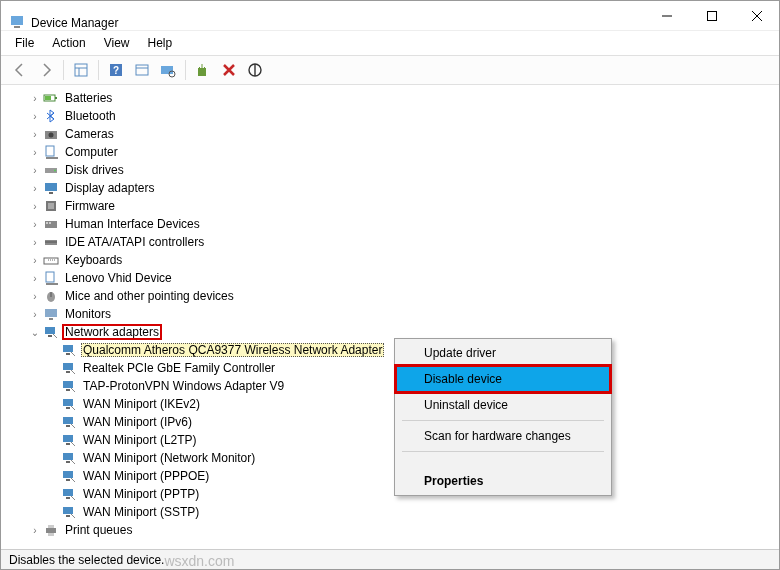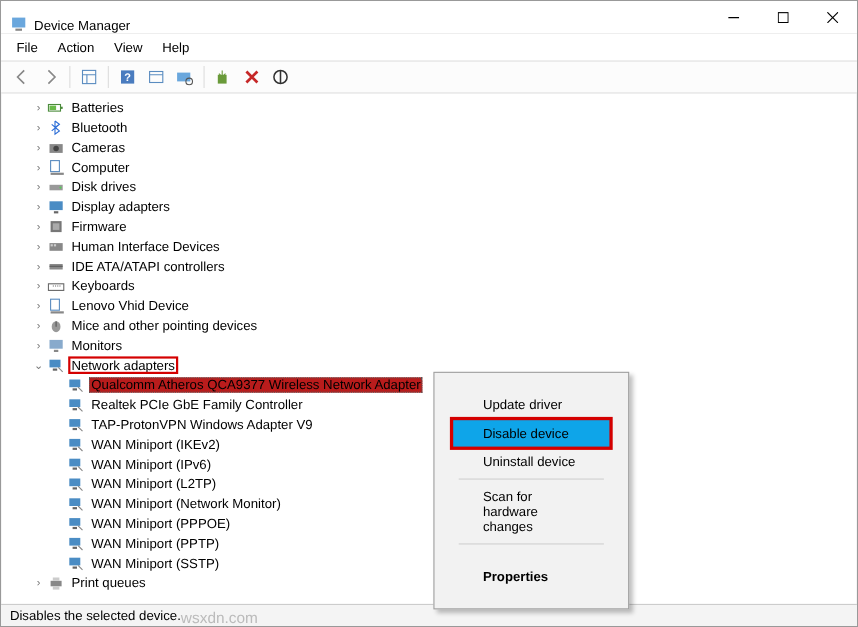--- a/index.html
+++ b/index.html
@@ -18,24 +18,24 @@
 .toolbar .sep { width: 1px; height: 20px; background: #ddd; margin: 0 2px; }
 .toolbar svg { width: 16px; height: 16px; }
 
 .tree { height: 468px; overflow-y: auto; padding: 4px 0; position: relative; }
 .row { display: flex; align-items: center; height: 18px; white-space: nowrap; cursor: default; }
 .row .arrow { width: 16px; text-align: center; color: #777; font-size: 10px; cursor: pointer; }
 .row .icon { width: 16px; height: 16px; display: flex; align-items: center; justify-content: center; margin-right: 4px; }
 .row .txt { padding: 0 2px; }
 .row.lvl1 { padding-left: 26px; }
 .row.lvl2 { padding-left: 44px; }
-.row.sel .txt { background: #b91c1c; outline: 1px dotted #555; }
+.row.sel .txt { background: #fef9c3; outline: 1px dotted #555; }
 .box-red { outline: 2px solid #d40000; outline-offset: -1px; }
 
-.context { position: absolute; left: 393px; top: 337px; width: 178px; background: #f2f2f2; border: 1px solid #a0a0a0; box-shadow: 3px 3px 4px rgba(0,0,0,0.25); padding: 16px; z-index: 10; }
+.context { position: absolute; left: 393px; top: 337px; width: 218px; background: #f2f2f2; border: 1px solid #a0a0a0; box-shadow: 3px 3px 4px rgba(0,0,0,0.25); padding: 1px; z-index: 10; }
 .context .ci { padding: 6px 28px; cursor: pointer; }
 .context .ci.sel { background: #0ea5e9; }
 .context .ci.bold { font-weight: bold; margin-top: 16px; }
 .context hr { border: none; border-top: 1px solid #d0d0d0; margin: 2px 6px; }
 .context .box-red2 { outline: 3px solid #d40000; outline-offset: -1px; }
 
 .status { position: absolute; bottom: 0; left: 0; right: 0; border-top: 1px solid #ccc; padding: 3px 8px; background: #f4f4f4; height: 20px; display:flex; justify-content:flex-start; }
 .status .wm { color:#bbb; font-size:14px; }
 
 ::-webkit-scrollbar{width:17px}::-webkit-scrollbar-track{background:#f0f0f0}::-webkit-scrollbar-thumb{background:#c2c2c2;border:1px solid #a8a8a8}

